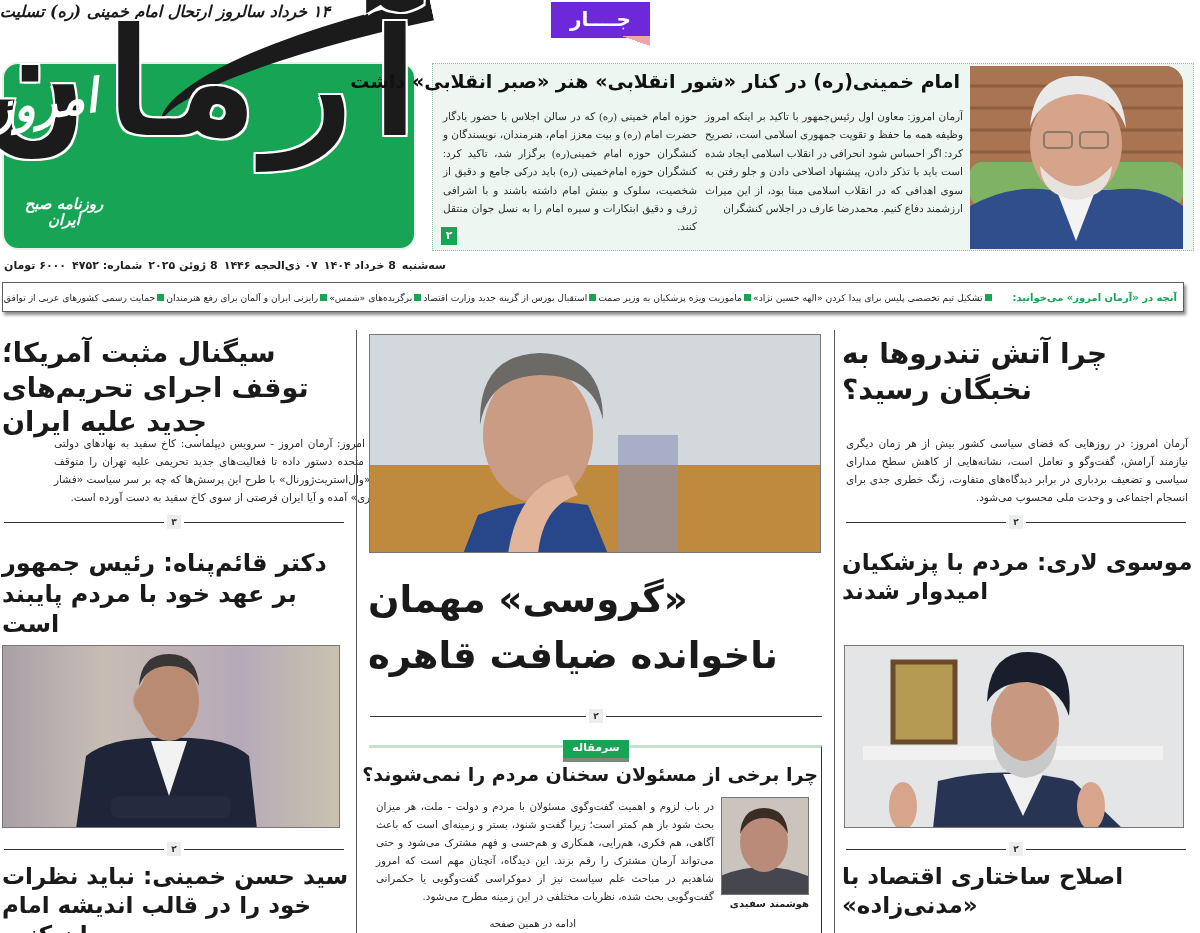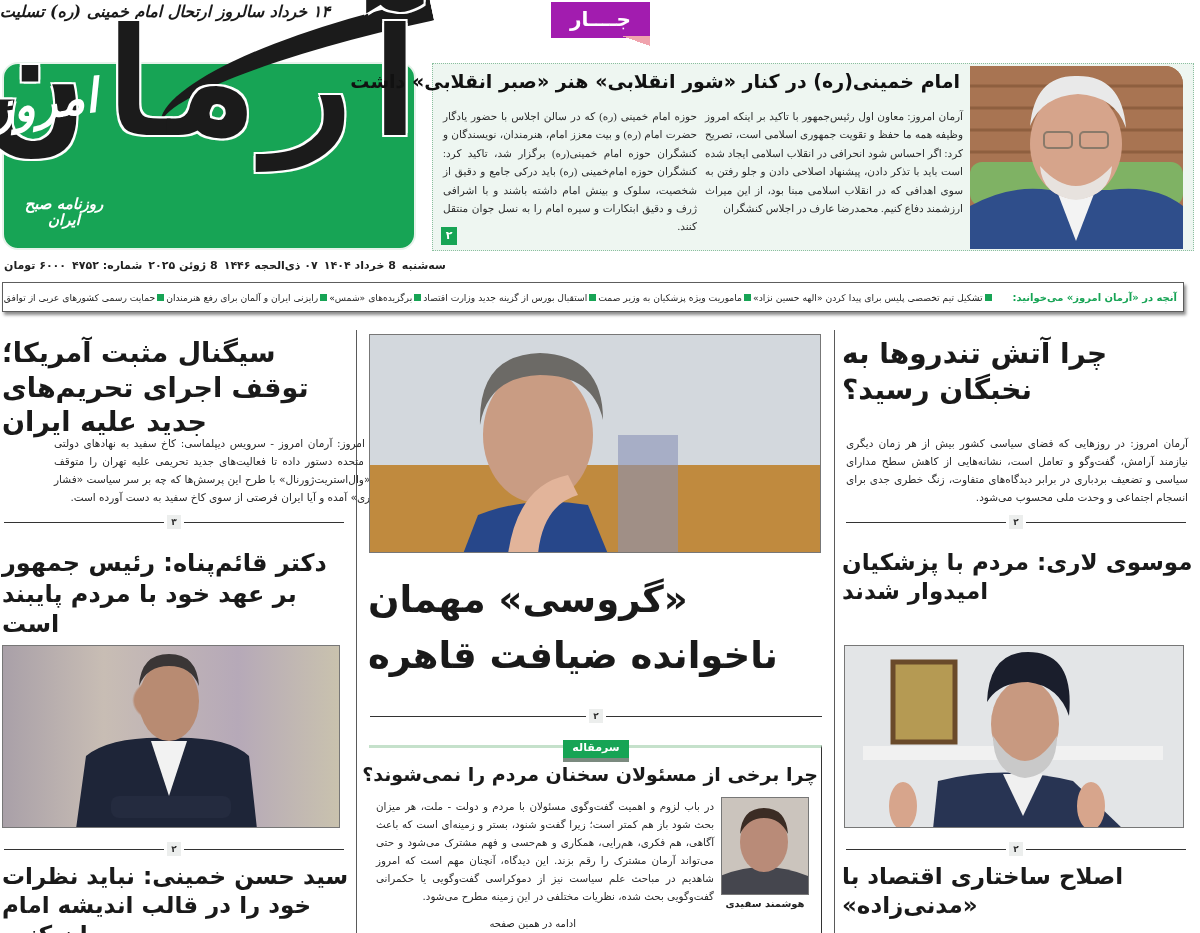--- a/index.html
+++ b/index.html
@@ -13,21 +13,21 @@
     .logo-green { left: 2px; top: 62px; width: 414px; height: 188px; background: #17a455; border-radius: 16px; border: 2px solid #e6f2ea; overflow: hidden; }
     .logo-big { left: 100px; top: 20px; width: 340px; height: 240px; font-family: Liberation Mono, monospace; font-weight: bold; font-size: 150px; line-height: 1; color: #1b1b1b; text-shadow: 0 0 0 #fff, 2px 2px 0 #ffffff, -2px -2px 0 #ffffff, 2px -2px 0 #fff, -2px 2px 0 #fff; white-space: nowrap; letter-spacing: -6px; text-align: right; }
     .logo-swoosh { left: 150px; top: 28px; width: 290px; height: 70px; border-top: 22px solid #1b1b1b; border-radius: 100% 0 0 0; transform: rotate(-12deg); }
     .logo-emrooz { left: 12px; top: 75px; width: 90px; height: 120px; font-family: "DejaVu Serif", serif; font-weight: bold; font-style: italic; font-size: 46px; line-height: 52px; color: #ffffff; text-align: center; transform: rotate(-8deg); }
     .logo-sub { left: 14px; top: 196px; width: 100px; font-family: "DejaVu Serif", serif; font-style: italic; font-weight: bold; font-size: 15px; color: #ffffff; text-align: center; line-height: 16px; }
 
     .dateline { left: 4px; top: 256px; width: 410px; height: 18px; font-size: 11px; font-weight: bold; color: #222; display: flex; flex-direction: row; align-items: center; gap: 3px; white-space: nowrap; justify-content: flex-end; }
     .dateline .sq { width: 7px; height: 7px; background: #17a455; display: inline-block; }
 
     
-    .jar-tag { left: 551px; top: 2px; width: 99px; height: 36px; background: #a21caf; color: #ffffff; font-weight: bold; font-size: 20px; text-align: center; line-height: 34px; letter-spacing: 2px; }
+    .jar-tag { left: 551px; top: 2px; width: 99px; height: 36px; background: #6d28d9; color: #ffffff; font-weight: bold; font-size: 20px; text-align: center; line-height: 34px; letter-spacing: 2px; }
     .jar-tail2 { left: 622px; top: 36px; width: 28px; height: 10px; background: linear-gradient(to bottom left, #f0a3ad 50%, transparent 50%); }
 
     
     .lead-box { left: 432px; top: 63px; width: 762px; height: 188px; border: 1px dotted #8bbf9f; background: #eef6f1; }
     .lead-photo { left: 970px; top: 66px; width: 213px; height: 183px; border-radius: 0 18px 0 0; overflow: hidden; background: linear-gradient(180deg, #9a6b45 0%, #b07a50 28%, #8a5d3a 48%, #6fa45e 60%, #2d4f8c 78%, #2e4a7f 100%); }
     .lead-title { left: 440px; top: 70px; width: 520px; height: 34px; font-size: 19px; font-weight: bold; color: #111; text-align: right; white-space: nowrap; }
     .lead-col { font-size: 10.5px; line-height: 18.4px; color: #2a2a2a; text-align: justify; text-align-last: right; font-family: Liberation Serif, serif; }
     .lead-col-r { left: 705px; top: 108px; width: 258px; height: 138px; }
     .lead-col-l { left: 443px; top: 108px; width: 254px; height: 138px; }
     .page-badge-green { left: 441px; top: 227px; width: 16px; height: 18px; background: #17a455; color: #fff; font-size: 11px; font-weight: bold; text-align: center; line-height: 18px; }
@@ -191,21 +191,21 @@
 <div class="abs sarmaghale">سرمقاله</div>
 <div class="abs hl" style="left:372px; top:762px; width:446px; font-size:19px; white-space:nowrap;">چرا برخی از مسئولان سخنان مردم را نمی‌شوند؟</div>
 <div class="abs photo ph-safidi" style="left:721px; top:797px; width:88px; height:98px;">
   <svg width="88" height="98" viewBox="0 0 88 98">
     <rect width="88" height="98" fill="#cbc4bd"></rect>
     <path d="M0 98 L0 78 Q44 60 88 78 L88 98 Z" fill="#45464e"></path>
     <ellipse cx="44" cy="44" rx="24" ry="30" fill="#b98b78"></ellipse>
     <path d="M20 36 Q22 10 44 10 Q66 10 68 36 Q60 20 44 20 Q28 20 20 36 Z" fill="#3b2c24"></path>
   </svg>
 </div>
-<div class="abs" style="left:721px; top:898px; width:88px; font-size:10px; font-weight:bold; text-align:center; color:#222;">هوشمند سفیدی</div>
+<div class="abs" style="left:721px; top:898px; width:88px; font-size:10px; font-weight:bold; text-align:right; color:#222;">هوشمند سفیدی</div>
 <div class="abs body-txt" style="left:376px; top:797px; width:338px; height:118px; font-size:10.3px;">در باب لزوم و اهمیت گفت‌وگوی مسئولان با مردم و دولت - ملت، هر میزان بحث شود باز هم کمتر است؛ زیرا گفت‌و شنود، بستر و زمینه‌ای است که باعث آگاهی، هم فکری، هم‌رایی، همکاری و هم‌حسی و فهم مشترک می‌شود و حتی می‌تواند آرمان مشترک را رقم بزند. این دیدگاه، آنچنان مهم است که امروز شاهدیم در مباحث علم سیاست نیز از دموکراسی گفت‌وگویی یا حکمرانی گفت‌وگویی بحث شده، نظریات مختلفی در این زمینه مطرح می‌شود.</div>
 <div class="abs" style="left:376px; top:918px; width:200px; font-size:10px; color:#222;">ادامه در همین صفحه</div>
 
 <div class="abs hl" style="left:842px; top:336px; width:356px; font-size:28px;">چرا آتش تندروها به نخبگان رسید؟</div>
 <div class="abs body-txt" style="left:846px; top:434px; width:342px; height:74px;">آرمان امروز: در روزهایی که فضای سیاسی کشور بیش از هر زمان دیگری نیازمند آرامش، گفت‌وگو و تعامل است، نشانه‌هایی از کاهش سطح مدارای سیاسی و تضعیف بردباری در برابر دیدگاه‌های متفاوت، زنگ خطری جدی برای انسجام اجتماعی و وحدت ملی محسوب می‌شود.</div>
 <div class="abs page-rule" style="left:846px; top:515px; width:340px;">
   <span class="line"></span>
     <span class="num">۲</span>
     <span class="line"></span>
 </div>

